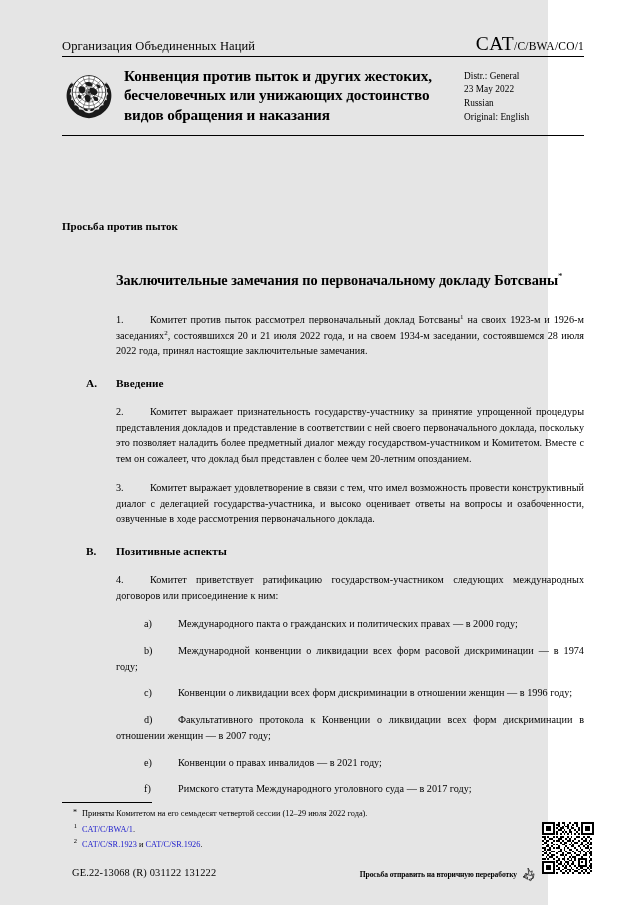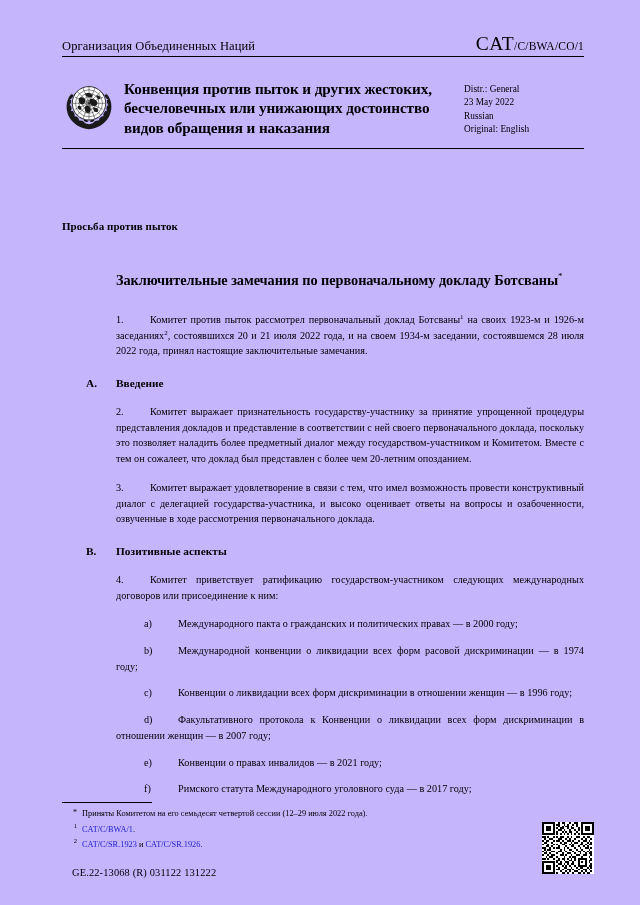--- a/index.html
+++ b/index.html
@@ -11,23 +11,23 @@
     width: 640px;
     height: 905px;
     font-family: "Liberation Serif", "DejaVu Serif", serif;
     color: #000000;
     position: relative;
     overflow: hidden;
   }
   .page {
     position: absolute;
     inset: 0;
-    width: 640px;
+    width: 548px;
     height: 905px;
-    background: #c4b5fd;
+    background: #e5e5e5;
   }
 
   
   .masthead {
     position: absolute;
     left: 62px;
     top: 34px;
     width: 522px;
   }
   .masthead-top {
@@ -54,22 +54,22 @@
   .symbol .sym-rest {
     font-size: 11.5px;
     letter-spacing: 0.2px;
   }
   .rule-thick {
     border-top: 1.6px solid #000;
     width: 100%;
   }
   .masthead-body {
     display: flex;
-    align-items: flex-start;
-    padding-top: 21px;
+    align-items: center;
+    padding-top: 8px;
   }
   .emblem-wrap {
     width: 62px;
     flex: 0 0 62px;
     padding-top: 1px;
   }
   .emblem {
     width: 54px;
     height: 54px;
     display: block;
@@ -393,20 +393,30 @@
 
     <div class="fn"><span class="marker">1</span><a class="link" href="#">CAT/C/BWA/1</a><span>.</span></div>
 
     <div class="fn"><span class="marker">2</span><a class="link" href="#">CAT/C/SR.1923</a><span> и </span><a class="link" href="#">CAT/C/SR.1926</a><span>.</span></div>
   </div>
 
   <div class="footer">
     <div class="gedoc">GE.22-13068  (R)  031122  131222</div>
 
     <div class="footer-right">
+      <div class="recycle-group">
+        <span class="recycle-text">Просьба отправить на вторичную переработку</span>
+        <svg class="recycle-icon" viewBox="0 0 64 64">
+          <g fill="none" stroke="#1a1a1a" stroke-width="3" stroke-linejoin="round">
+            <path d="M32 8 L41 24 L49 19.5 L45 38 L27 34 L35 29.5 Z"></path>
+            <path d="M12 44 L30 44 L30 53 L15 44 L24 28 L28 36 Z"></path>
+            <path d="M52 44 L43 59 L35 54.5 L53 49 L56 31 L48 36 Z"></path>
+          </g>
+        </svg>
+      </div>
 
       <svg class="qr" viewBox="0 0 29 29" shape-rendering="crispEdges">
         <rect width="29" height="29" fill="#ffffff"></rect>
         <g fill="#000000">
 
           <rect x="0" y="0" width="7" height="1"></rect>
             <rect x="0" y="6" width="7" height="1"></rect>
           <rect x="0" y="0" width="1" height="7"></rect>
             <rect x="6" y="0" width="1" height="7"></rect>
           <rect x="2" y="2" width="3" height="3"></rect>

